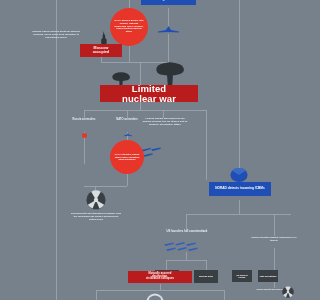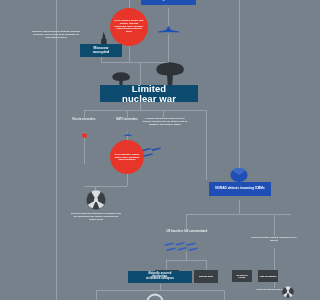--- a/index.html
+++ b/index.html
@@ -11,21 +11,21 @@
     -webkit-font-smoothing:antialiased;
   }
   #stage{position:absolute;left:0;top:0;width:300px;height:300px;}
 
   
   .vline{position:absolute;width:1px;background:#98a1aa;}
   .hline{position:absolute;height:1px;background:#98a1aa;}
 
   
   .banner{
-    position:absolute;background:#0c4a6e;color:#fff;
+    position:absolute;background:#b91c1c;color:#fff;
     font-weight:bold;text-align:center;
     display:flex;align-items:center;justify-content:center;
     line-height:1.05;letter-spacing:.1px;
     box-sizing:border-box;padding:1px 18px;
   }
   .banner.big{font-size:9.5px;}
   .banner.mid{font-size:3.6px;}
   .banner.sm{font-size:2.6px;}
 
   .bluebox{

